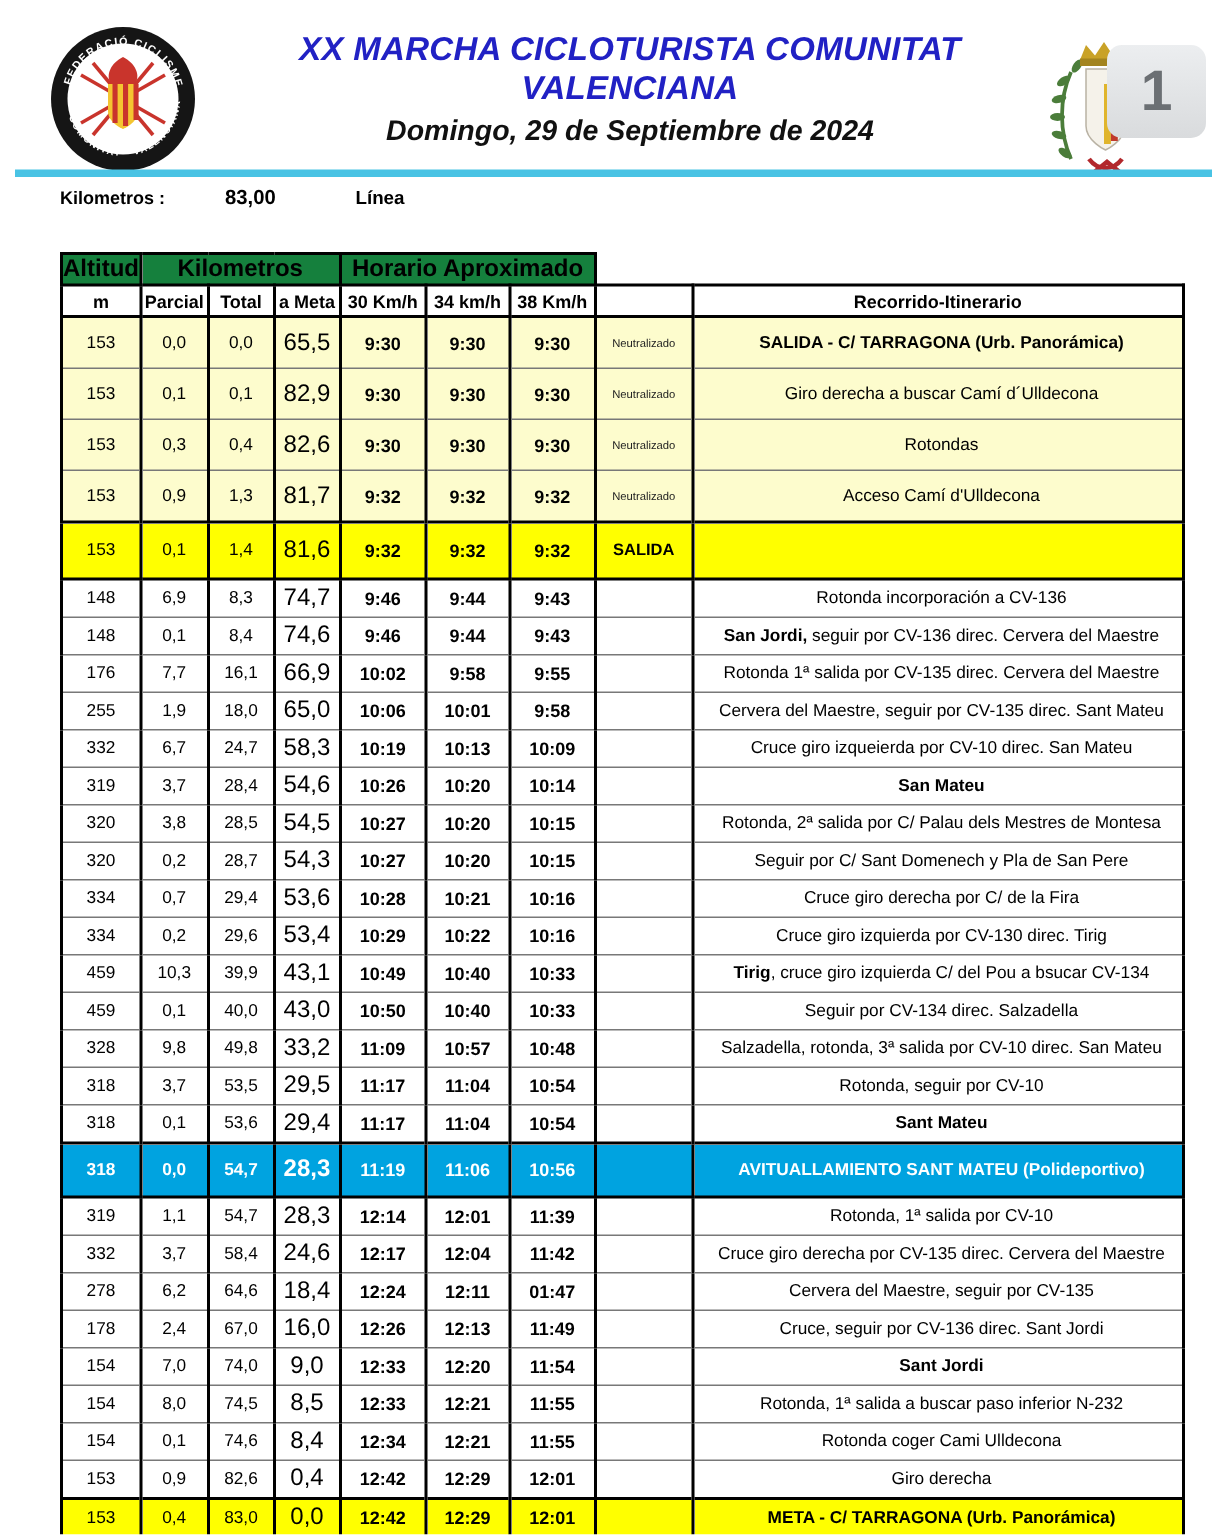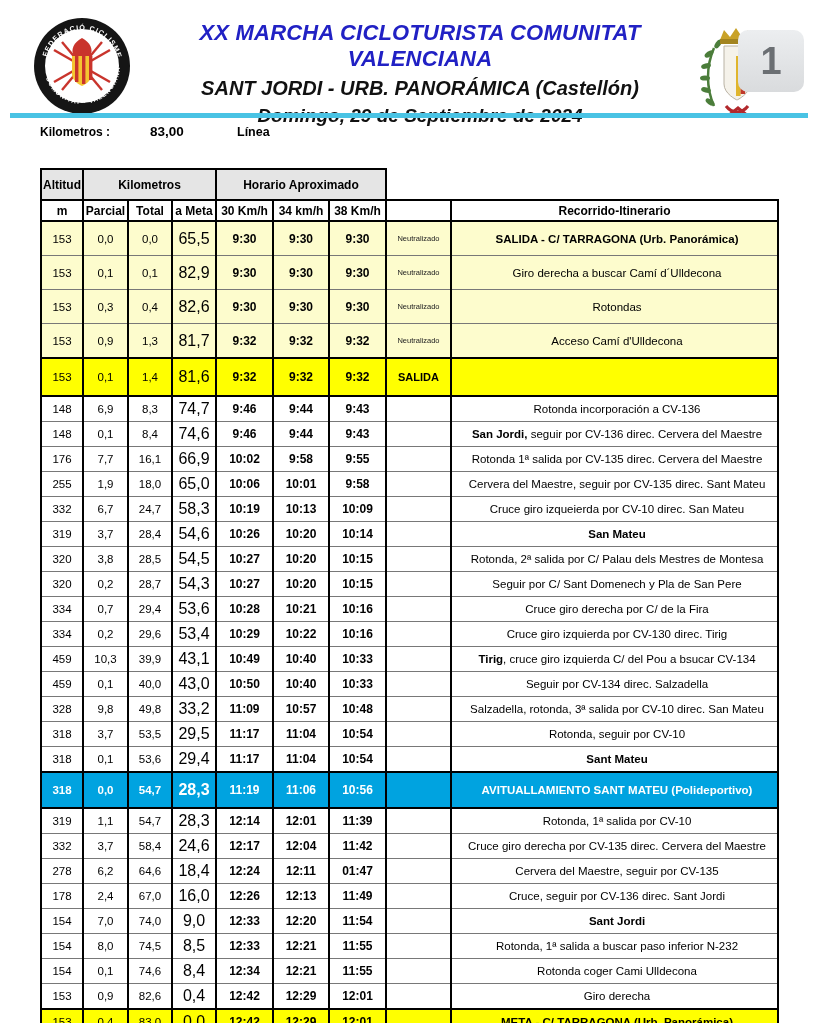--- a/index.html
+++ b/index.html
@@ -25,21 +25,21 @@
   .cyan-rule { position:absolute; left:10px; top:113px; width:798px; height:5px; background:#49c3e4; }
 
   
   .kms-line { position:absolute; left:40px; top:125px; font-weight:bold; font-size:12px; }
   .kms-line .kms-value { position:absolute; left:78px; top:-1px; font-size:13.5px;margin-left:32px; }
   .kms-line .kms-type  { position:absolute; left:197px; top:0; font-size:12.5px; }
 
   
   .route-table { position:absolute; left:40px; top:168px; border-collapse:collapse; table-layout:fixed; }
   .route-table td, .route-table th { overflow:hidden; white-space:nowrap; }
-  th.gh { border:2px solid #000; font-size:12px; font-weight:bold; height:31px; background:#e5e5e5; }
+  th.gh { border:2px solid #000; font-size:16px; font-weight:bold; height:21px; background:#15803d; }
   th.gh-empty { border:none; background:#fff; }
   tr.subhead th { border:2px solid #000; font-size:12px; font-weight:bold; height:21px; background:#fff; }
   td { border-left:2px solid #000; border-right:2px solid #000; text-align:center;
        font-size:11.5px; height:23px; border-top:1px solid #787878; }
   td.c-ameta { font-size:16px; }
   td.c-time  { font-weight:bold; font-size:12px; }
   td.c-flag  { font-size:7.5px; color:#222; padding:12px 1px; }
   td.c-flag.salida { font-size:11px; font-weight:bold; color:#000; }
   td.c-itin  { text-align:center; padding-left:5px; font-size:11.5px; }
   td.c-itin b { font-weight:bold; }
@@ -81,21 +81,20 @@
       <path d="M40 40 h20 v18 c0 8 -10 12 -10 12 c0 0 -10 -4 -10 -12 Z" fill="#f4c531"></path>
       <g fill="#c9342c">
           <rect x="43" y="40" width="3.4" height="26"></rect>
           <rect x="50" y="40" width="3.4" height="28"></rect>
           <rect x="57" y="40" width="3.4" height="24"></rect>
         </g>
     </svg>
 
     <div class="titles">
       <div class="title1">XX MARCHA CICLOTURISTA COMUNITAT VALENCIANA</div>
-      <div class="title2">SANT JORDI - URB. PANORÁMICA (Castellón)</div>
       <div class="title3">Domingo, 29 de Septiembre de 2024</div>
     </div>
 
     <svg class="crest" viewBox="0 0 70 100">
       <g fill="#4b7d3a">
         <path d="M16 26 C8 44 8 66 16 84" stroke="#4b7d3a" stroke-width="2.5" fill="none"></path>
         <ellipse cx="11" cy="32" rx="5" ry="2.6" transform="rotate(-35 11 32)"></ellipse>
         <ellipse cx="8" cy="44" rx="5" ry="2.6" transform="rotate(-15 8 44)"></ellipse>
         <ellipse cx="7" cy="56" rx="5" ry="2.6"></ellipse>
         <ellipse cx="8" cy="68" rx="5" ry="2.6" transform="rotate(15 8 68)"></ellipse>

